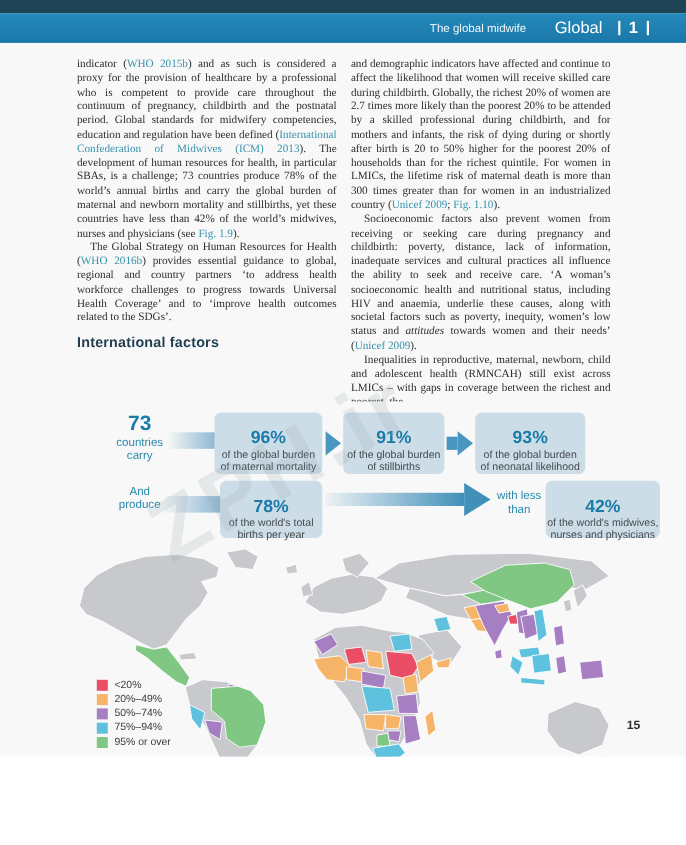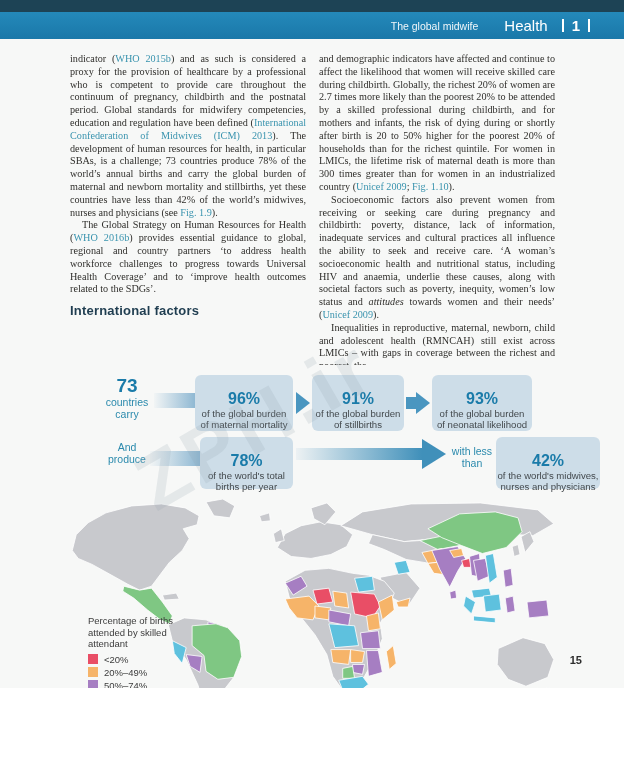--- a/index.html
+++ b/index.html
@@ -59,21 +59,21 @@
 </style>
 </head>
 <body>
 
 <div class="page">
 
   <div class="topbar"></div>
 
   <div class="chapterbar">
     <span class="running-title">The global midwife</span>
-    <span class="chapter-word">Health</span>
+    <span class="chapter-word">Global</span>
     <span class="chapter-num">1</span>
   </div>
 
   <div class="content">
 
     <div class="columns">
       <div class="col">
         <p><span class="">indicator (</span><span class="cite">WHO 2015b</span><span class="">) and as such is considered a proxy for the provision of healthcare by a professional who is competent to provide care throughout the continuum of pregnancy, childbirth and the postnatal period. Global standards for midwifery competencies, education and regulation have been defined (</span><span class="cite">International Confederation of Midwives (ICM) 2013</span><span class="">). The development of human resources for health, in particular SBAs, is a challenge; 73 countries produce 78% of the world’s annual births and carry the global burden of maternal and newborn mortality and stillbirths, yet these countries have less than 42% of the world’s midwives, nurses and physicians (see </span><span class="cite">Fig. 1.9</span><span class="">).</span></p>
         <p class="ind"><span class="">The Global Strategy on Human Resources for Health (</span><span class="cite">WHO 2016b</span><span class="">) provides essential guidance to global, regional and country partners ‘to address health workforce challenges to progress towards Universal Health Coverage’ and to ‘improve health outcomes related to the SDGs’.</span></p>
         <h2 class="section">International factors</h2>
@@ -204,21 +204,20 @@
           <path d="M 411,118 L 433,120 433,125 411,123 Z" fill="#5ec1de"></path>
           <path d="M 421,98 L 437,96 439,112 423,114 Z" fill="#5ec1de"></path>
           <path d="M 443,100 L 451,98 453,113 445,115 Z" fill="#a67ec2"></path>
           <path d="M 465,104 L 485,102 487,118 467,120 Z" fill="#a67ec2"></path>
           <path d="M 441,72 L 449,70 451,87 443,89 Z" fill="#a67ec2"></path>
           <path d="M 387,94 L 393,92 394,100 388,101 Z" fill="#a67ec2"></path>
         </g>
       </svg>
 
       <div class="legend">
-        <div class="legend-title">Percentage of births attended by skilled attendant</div>
         <div class="legend-item">
           <span class="swatch" style="background: rgb(233, 78, 102);"></span>
           <span>&lt;20%</span>
         </div>
         <div class="legend-item">
           <span class="swatch" style="background: rgb(246, 180, 105);"></span>
           <span>20%–49%</span>
         </div>
         <div class="legend-item">
           <span class="swatch" style="background: rgb(166, 126, 194);"></span>

